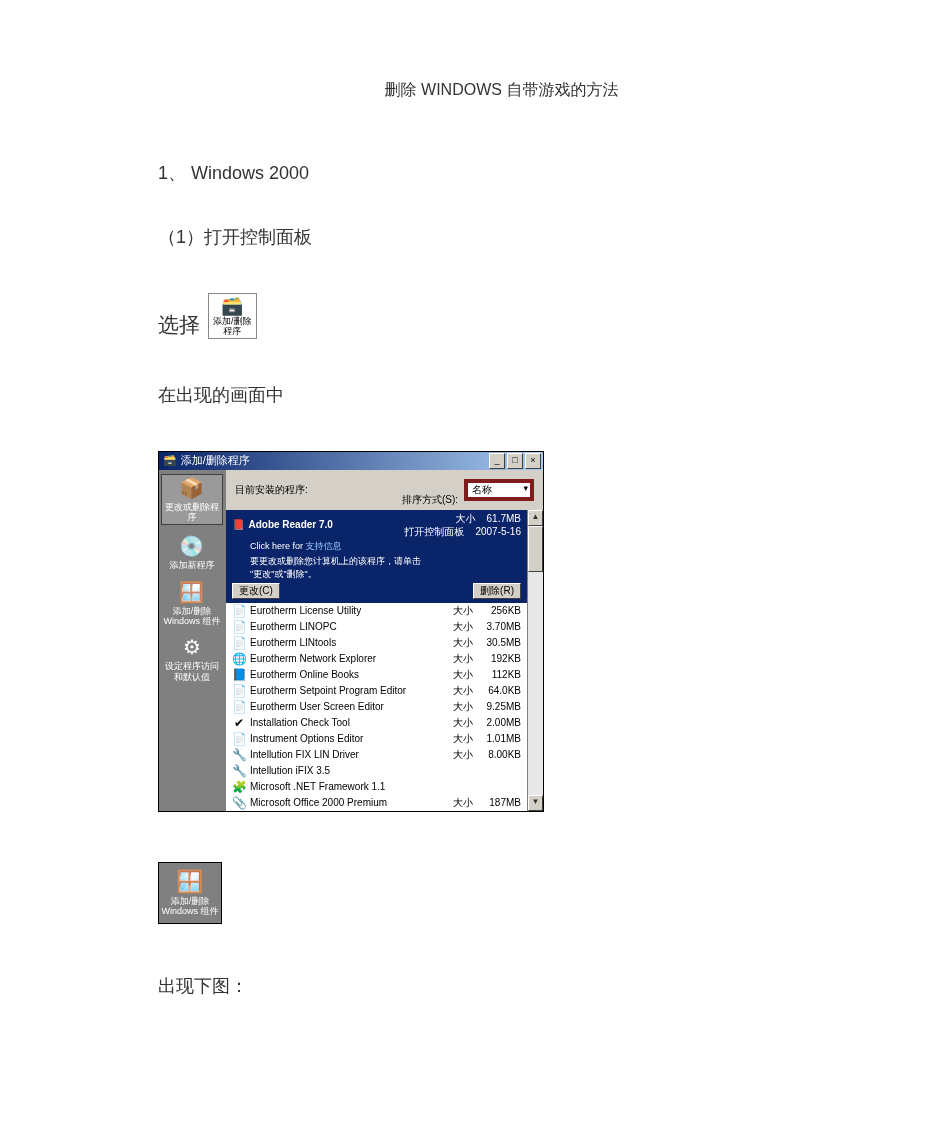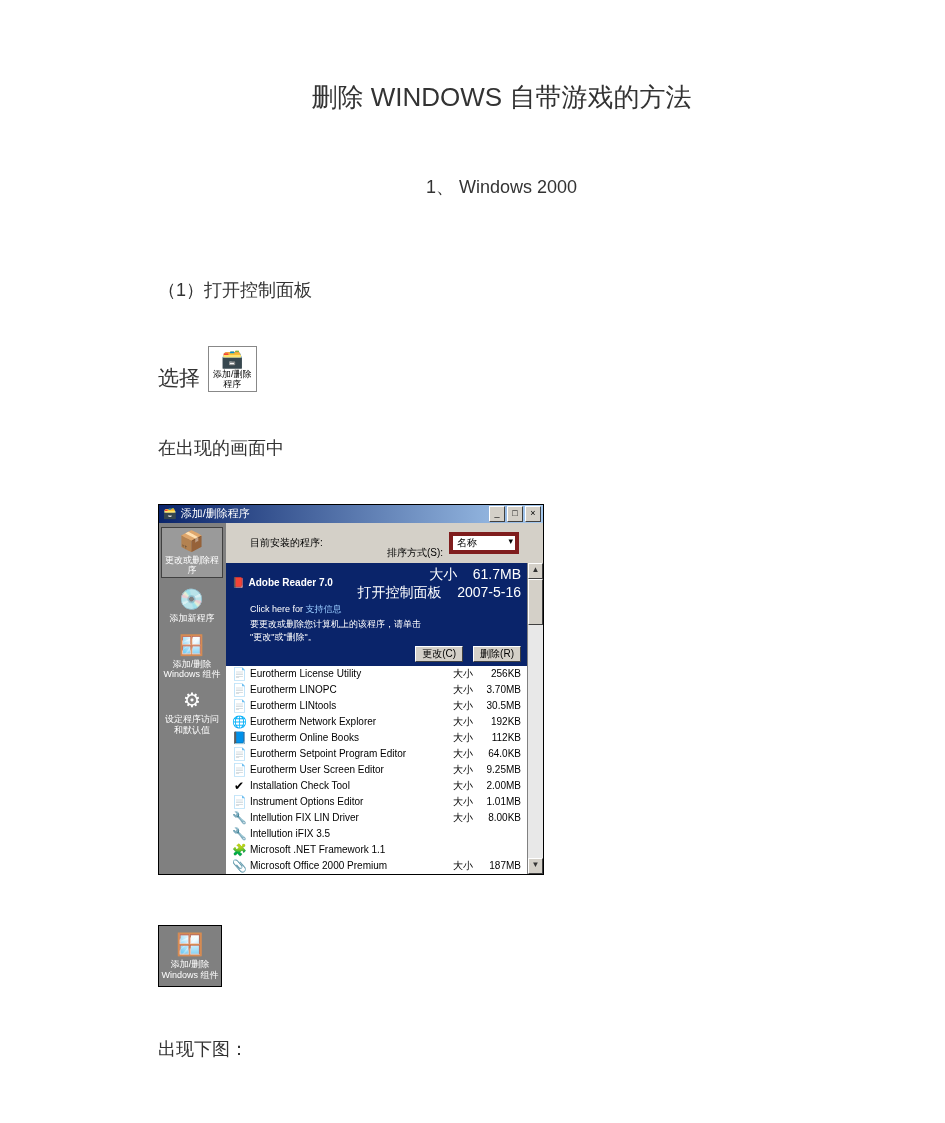--- a/index.html
+++ b/index.html
@@ -10,21 +10,21 @@
     width: 945px;
   }
   .page {
     box-sizing: border-box;
     width: 945px;
     padding: 80px 100px 60px 158px;
     color: #333;
   }
   .title {
     text-align: center;
-    font-size: 26px;
+    font-size: 16px;
     margin: 0 0 60px 0;
     font-weight: 400;
     color: #333;
   }
   .p {
     font-size: 18px;
     margin: 0 0 44px 0;
     color: #333;
   }
   .cp-line { display:flex; align-items:flex-end; gap:8px; margin:0 0 44px 0; }
@@ -63,21 +63,21 @@
   }
   .side-item { color:#fff; font-size:9px; text-align:center; line-height:1.15; }
   .side-item .ic { display:block; font-size:20px; margin-bottom:2px; }
   .side-sel { background:#9a9a9a; border:1px solid #404040; padding:2px 1px; }
 
   .content {
     flex:1; background:#fff; display:flex; flex-direction:column;
     border-left:1px solid #808080;
   }
   .content-top {
-    display:flex; align-items:center; gap:6px; padding:3px 24px;
+    display:flex; align-items:center; gap:6px; padding:3px 9px;
     background:#d4d0c8; font-size:10px; color:#000;
   }
   .sort-label { margin-left:auto;margin-top:20px; }
   .sort-select {
     background:#fff; border:4px solid #7f1d1d; padding:0 14px 0 4px;
     font-size:10px; position:relative; min-width:44px;
   }
   .sort-select::after{
     content:"▾"; position:absolute; right:2px; top:0; font-size:9px;
   }
@@ -86,24 +86,24 @@
   .row .ric { width:14px; text-align:center; font-size:12px; margin-right:4px; }
   .row .name { flex:1; white-space:nowrap; overflow:hidden; }
   .row .szlbl { width:28px; text-align:right; }
   .row .szval { width:48px; text-align:right; }
 
   .selected-block {
     background:#0a246a; color:#fff; padding:2px 6px 4px 6px; font-size:10px;
   }
   .selected-block .head { display:flex; }
   .selected-block .head .name { flex:1; display:flex; align-items:center; gap:4px; font-weight:bold;}
-  .selected-block .head .meta { text-align:right; font-size:14px; line-height:1.3; }
+  .selected-block .head .meta { text-align:right; font-size:10px; line-height:1.3; }
   .selected-block .sub { font-size:9px; margin:2px 0 0 18px; }
   .selected-block .sub a { color:#9cf; }
-  .selected-block .btns { display:flex; justify-content:flex-end; gap:10px; margin-top:2px; }
+  .selected-block .btns { display:flex; justify-content:space-between; gap:16px; margin-top:2px; }
   .btn2k {
     background:#d4d0c8; color:#000; border:1px solid #fff;
     border-right-color:#404040; border-bottom-color:#404040;
     padding:0 6px; font-size:10px; line-height:14px;
   }
   .scrollbar {
     width:15px; background:#d4d0c8; display:flex; flex-direction:column;
     border-left:1px solid #808080;
   }
   .sb-btn { height:14px; background:#d4d0c8; border:1px solid #fff;
@@ -124,21 +124,21 @@
   }
   .side-thumb .ic { display:block; font-size:22px; margin-bottom:2px; }
 </style>
 </head>
 <body>
 
 <div class="page">
 
   <h1 class="title">删除 WINDOWS 自带游戏的方法</h1>
 
-  <p class="p" style="margin-bottom:79px;text-align:center;">1、  Windows  2000</p>
+  <p class="p" style="margin-bottom:40px;">1、  Windows  2000</p>
 
   <p class="p">（1）打开控制面板</p>
 
   <div class="cp-line">
     <span style="font-size:21px;">选择</span>
     <span class="cp-icon">
       <span class="glyph">🗃️</span>
       <span style="white-space:pre;">添加/删除
 程序</span>
     </span>

